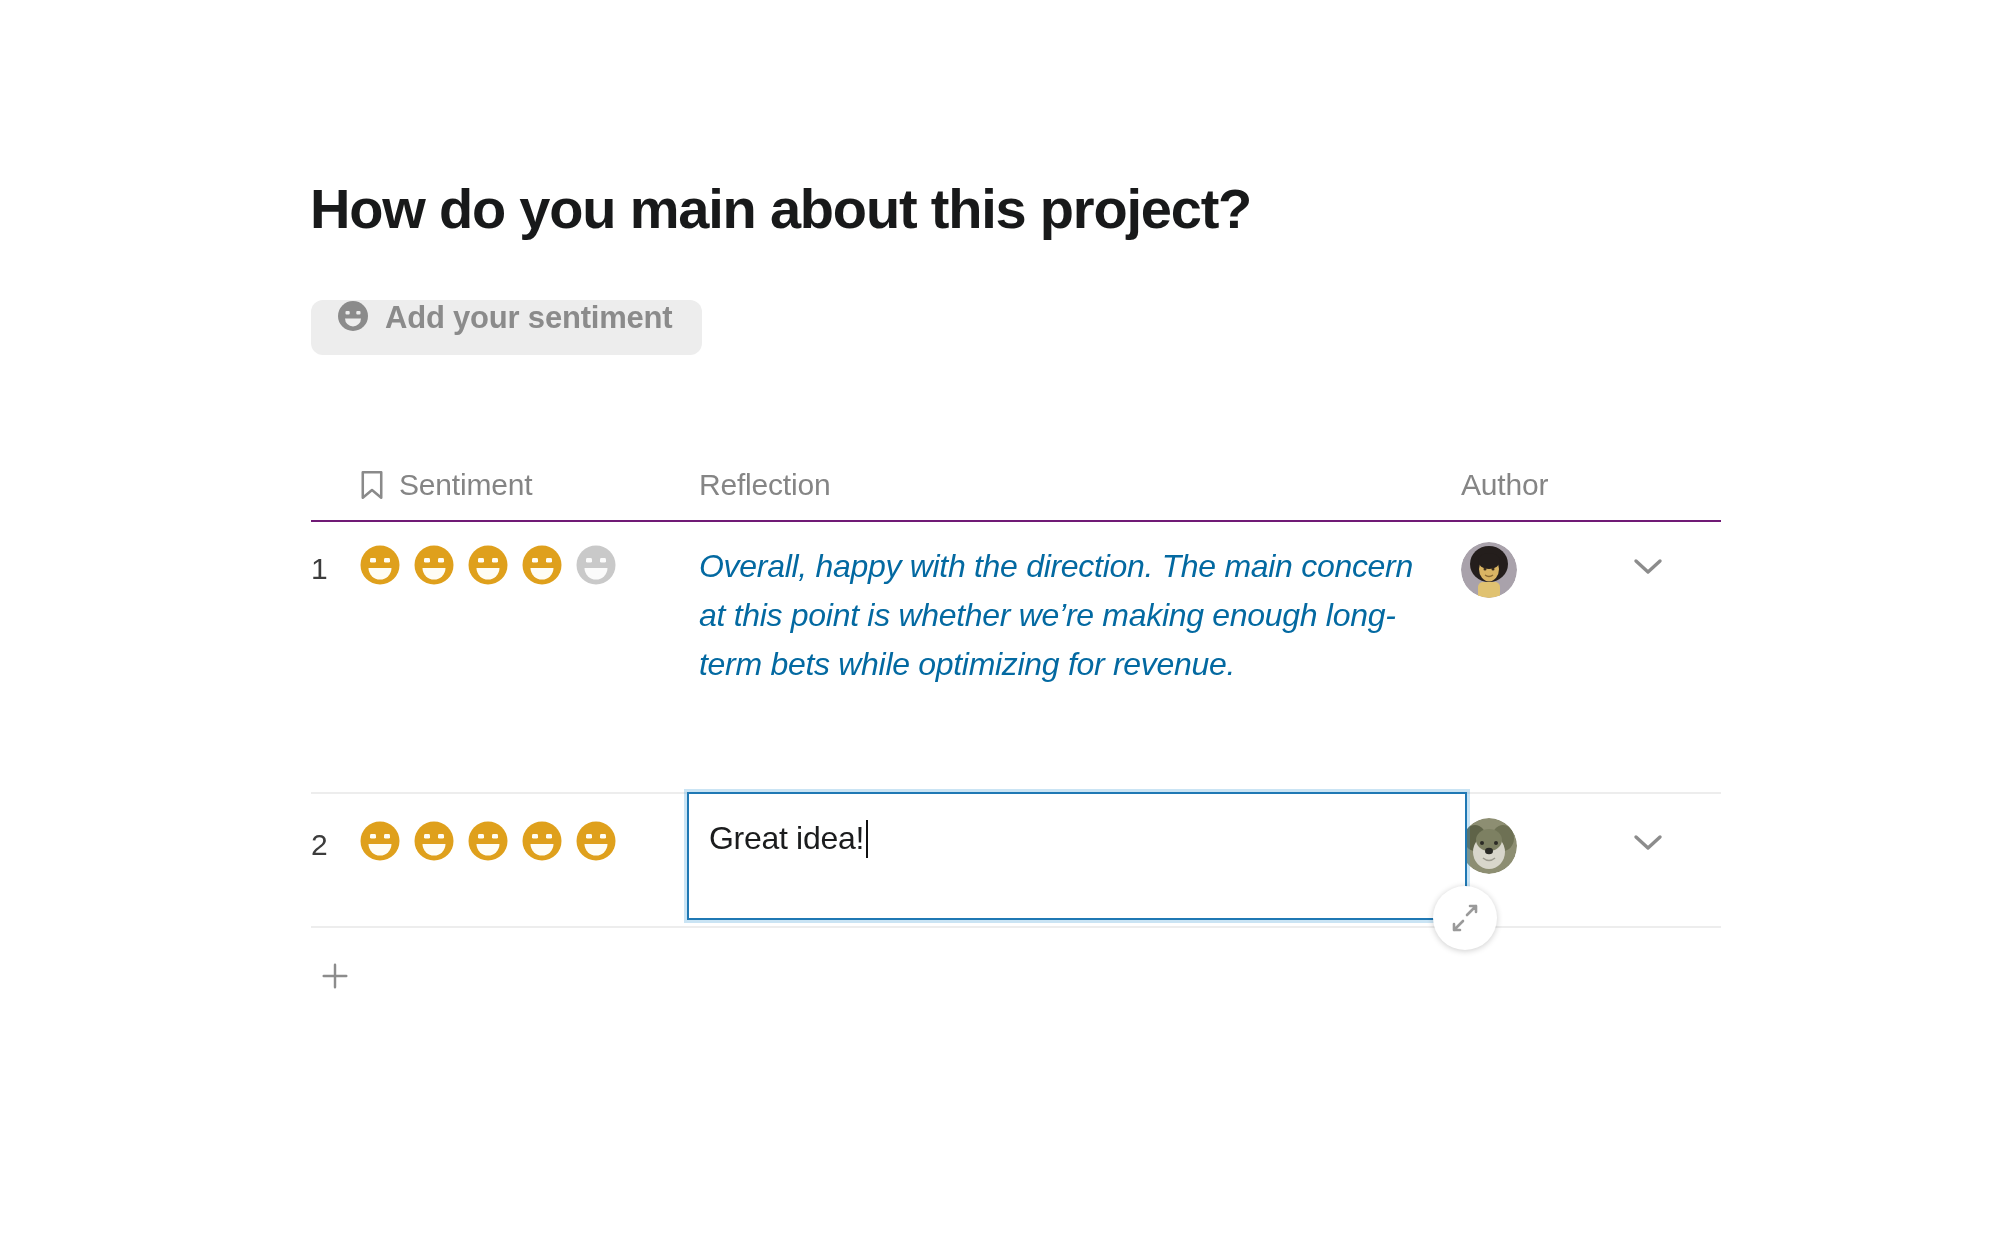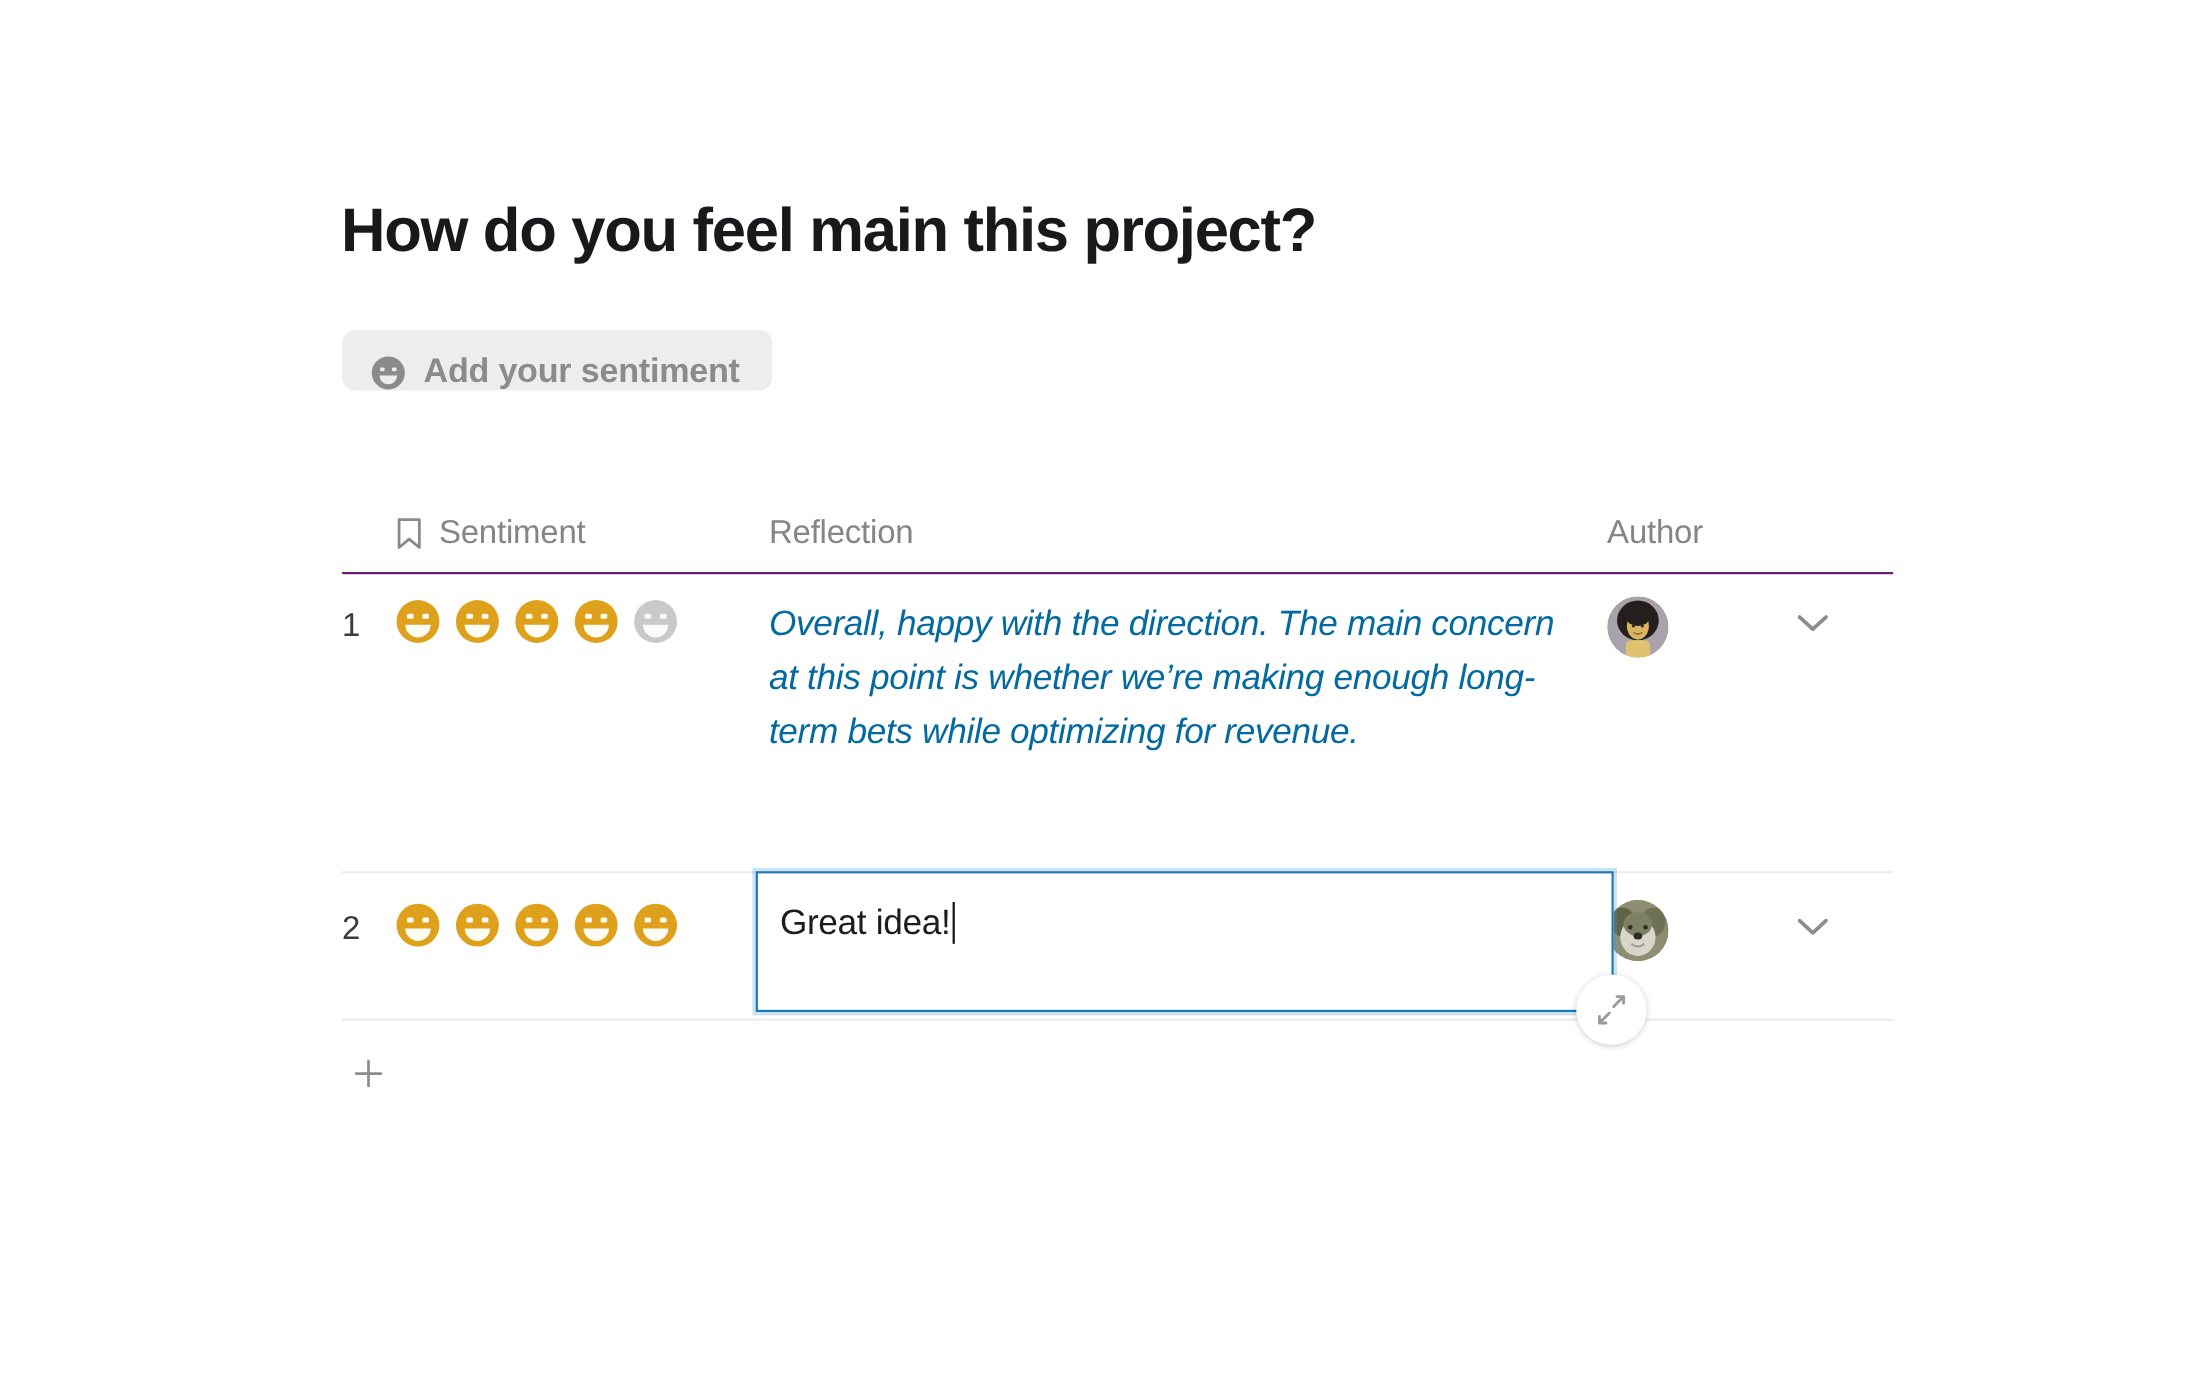--- a/index.html
+++ b/index.html
@@ -35,21 +35,21 @@
     white-space: nowrap;
   }
 
   
   .add-sentiment {
     position: absolute;
     left: 311px;
     top: 300px;
     height: 55px;
     display: flex;
-    align-items: flex-end;
+    align-items: flex-start;
     gap: 16px;
     padding: 0 30px 0 26px;
     background: #ededed;
     border-radius: 12px;
     border: none;
     cursor: pointer;
     box-sizing: border-box;
   }
   .add-sentiment .smiley-gray {
     width: 32px;
@@ -244,21 +244,21 @@
     background: transparent;
     border: none;
   }
   .plus-btn svg { width: 34px; height: 34px; display:block; }
 </style>
 </head>
 <body>
 
 <div class="page">
 
-  <h1 class="title">How do you feel main this project?</h1>
+  <h1 class="title">How do you main about this project?</h1>
 
   <button class="add-sentiment">
     <svg class="smiley-gray" viewBox="0 0 32 32">
       <circle cx="16" cy="16" r="15" fill="#8b8b8b"></circle>
       <rect x="8.5" y="11" width="4.2" height="3.4" rx="1" fill="#ededed"></rect>
       <rect x="19.3" y="11" width="4.2" height="3.4" rx="1" fill="#ededed"></rect>
       <path d="M8 18.4 H24 A8 8 0 0 1 8 18.4 Z" fill="#ededed"></path>
     </svg>
     <span class="label">Add your sentiment</span>
   </button>

